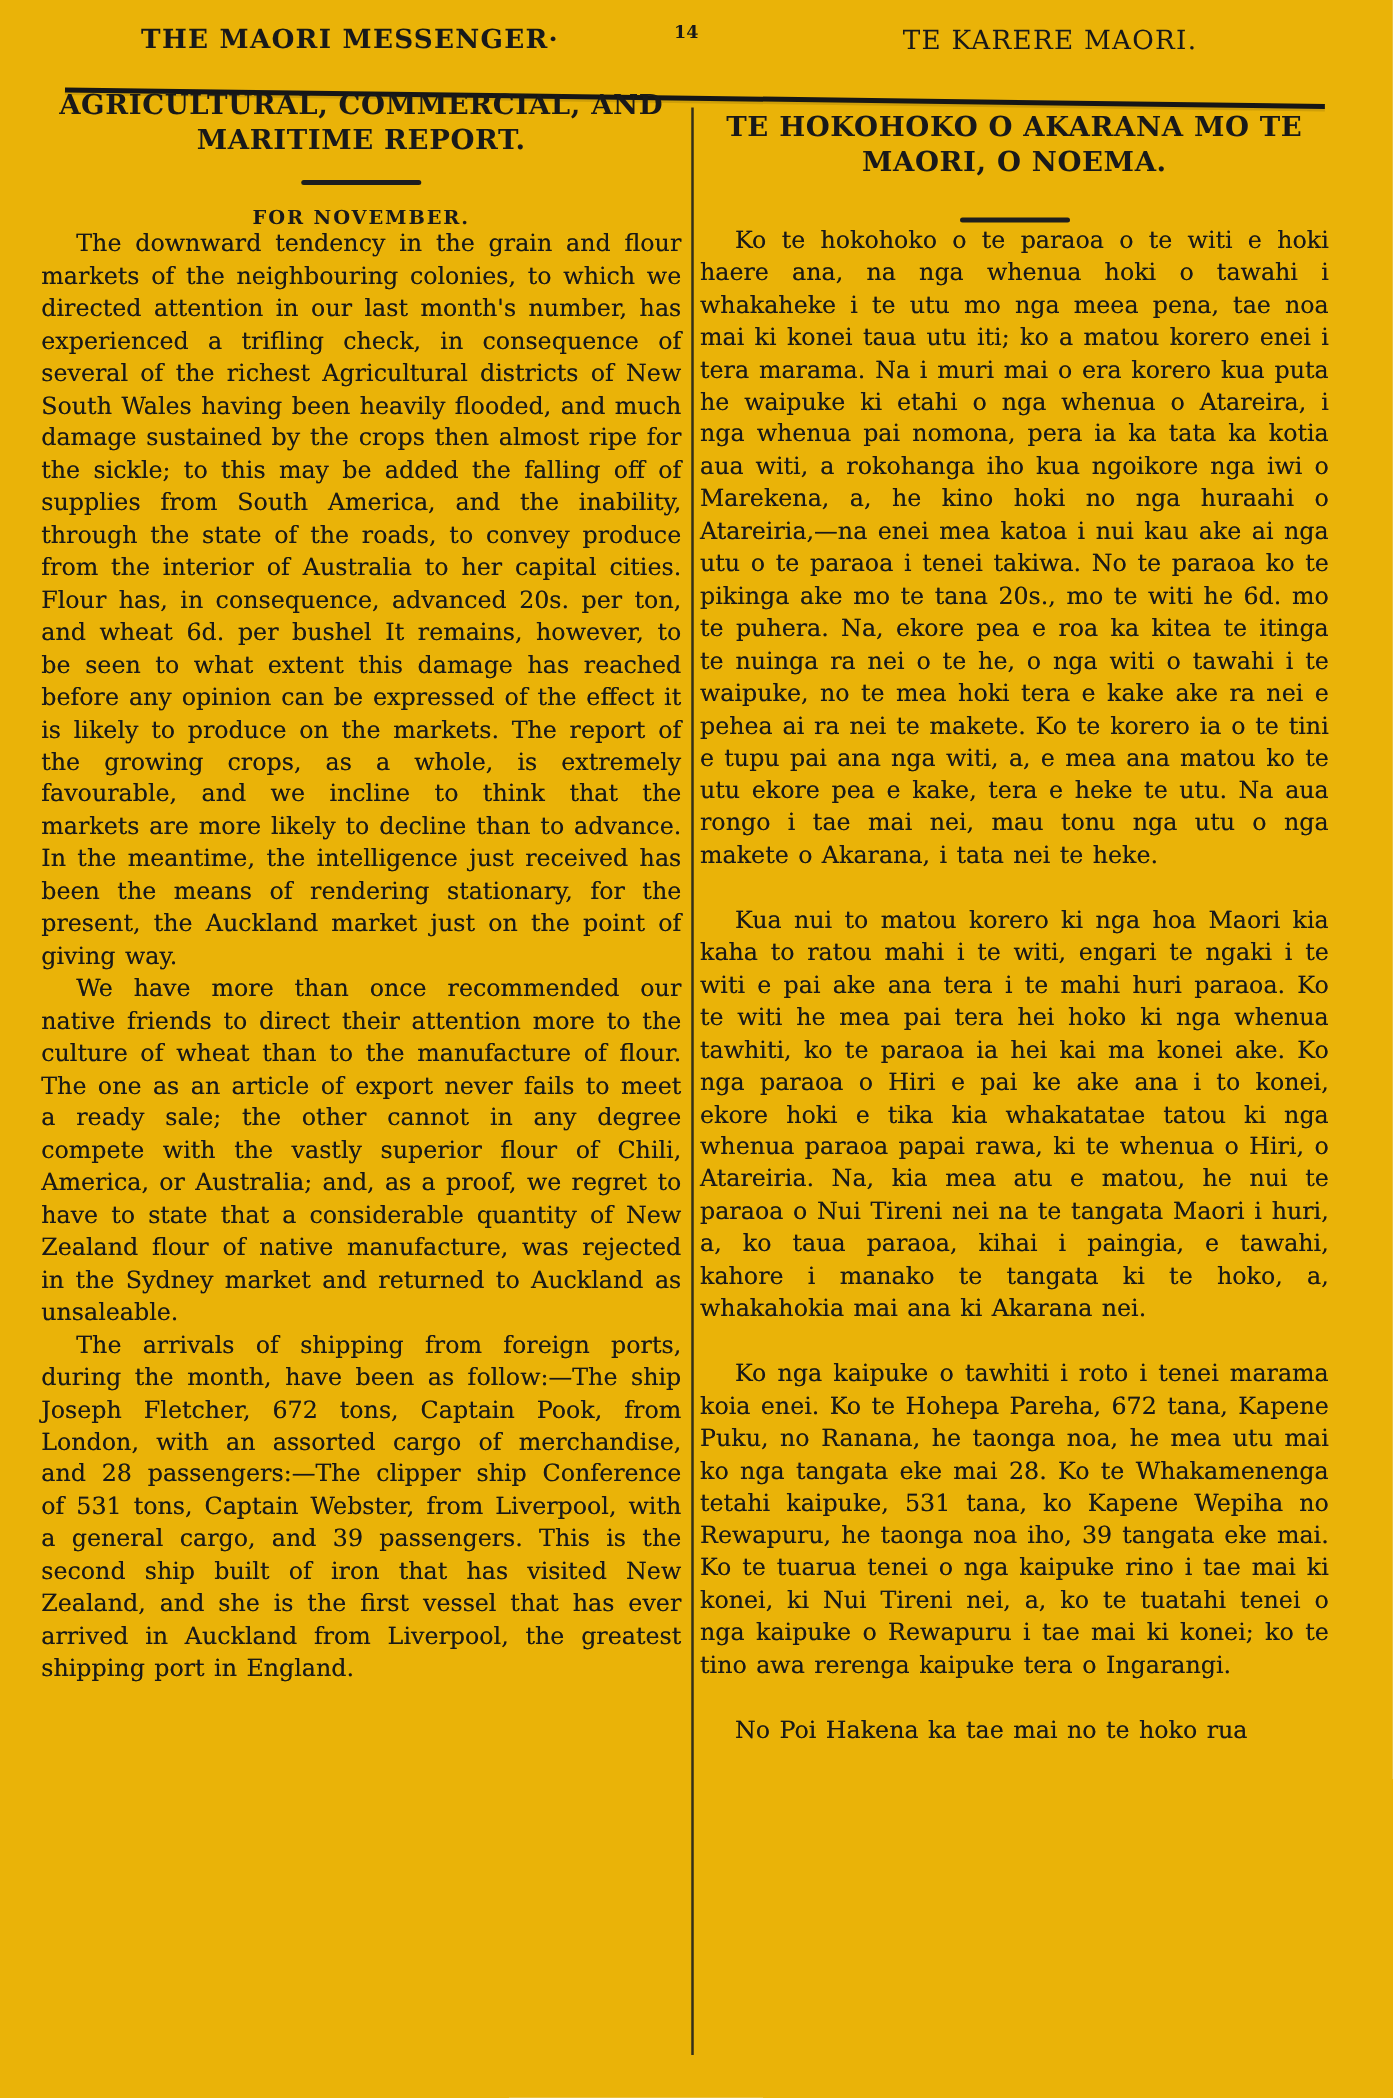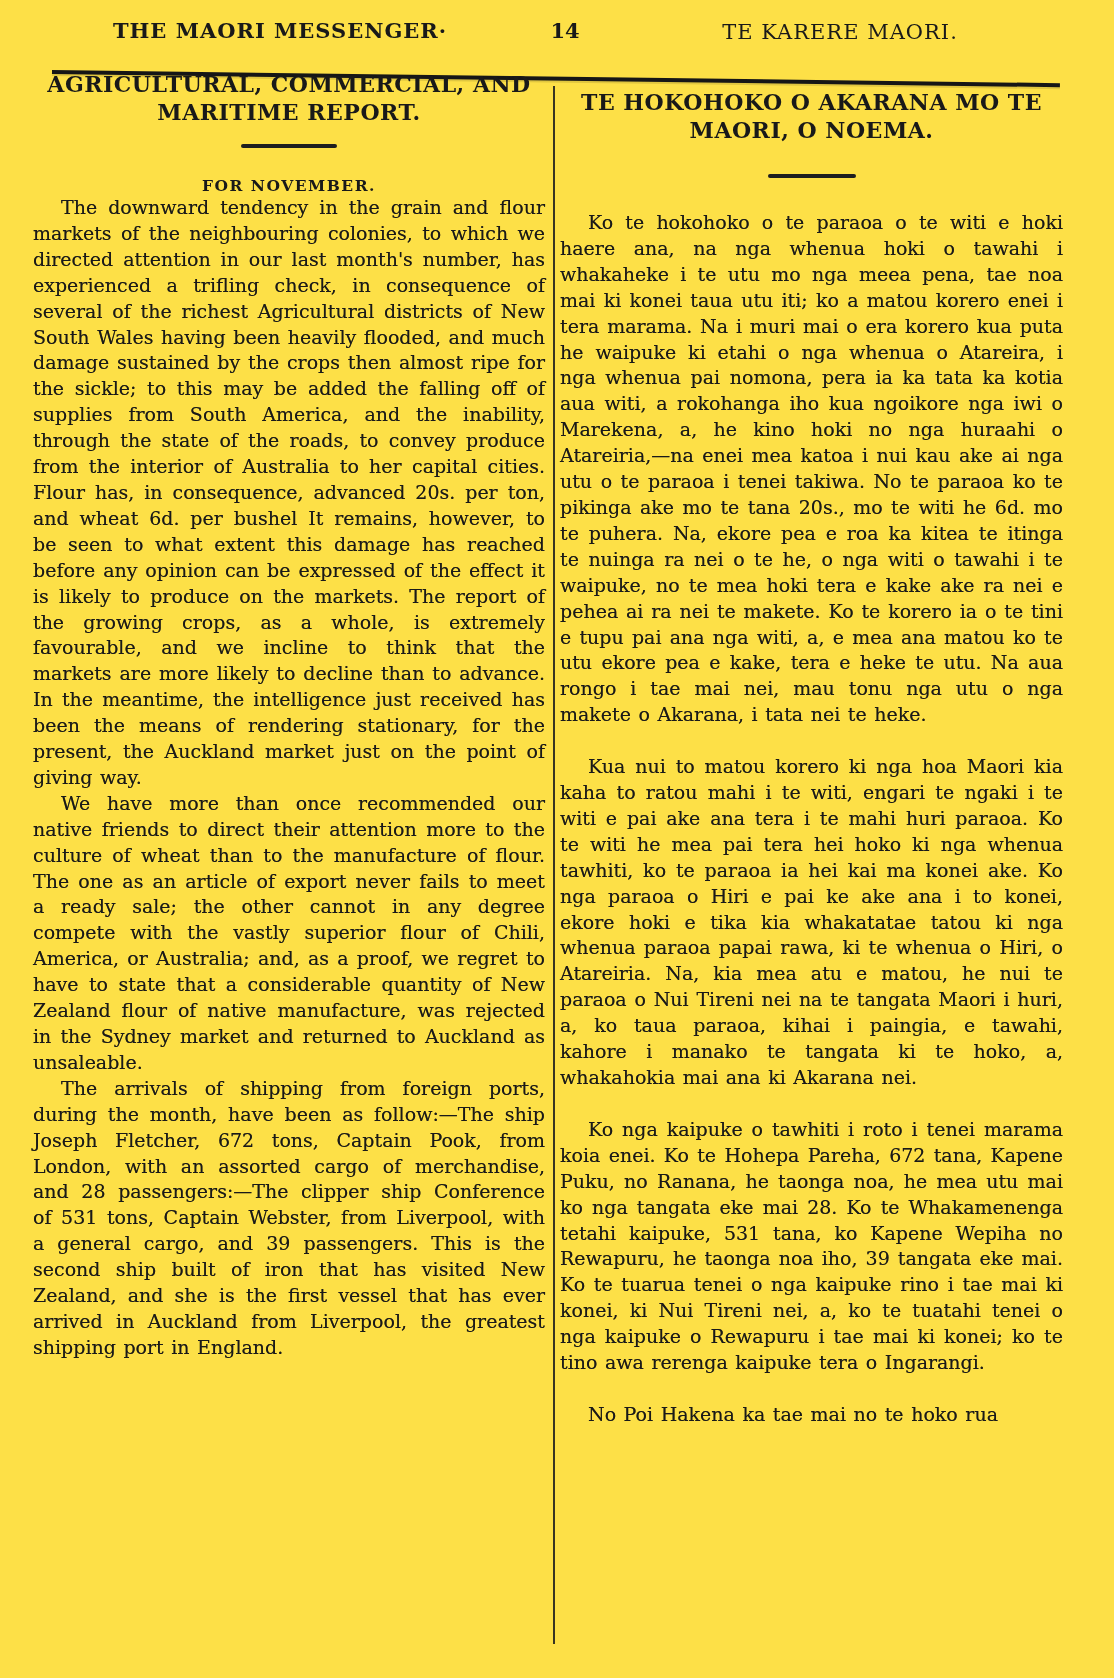--- a/index.html
+++ b/index.html
@@ -4,32 +4,32 @@
 <style>
   html,body{margin:0;padding:0;}
   body{
     width:1114px;height:1678px;
     background:#e9e7e2;
     font-family:"DejaVu Serif","Liberation Serif",serif;
     color:#191919;
   }
   .page{
     position:relative;width:1114px;height:1678px;
-    background:#fde047;
+    background:#eab308;
     overflow:hidden;
   }
   
   .mast-left{
     position:absolute;left:60px;top:18px;width:440px;
     text-align:center;font-weight:bold;font-size:21px;
     letter-spacing:1px;white-space:nowrap;
   }
   .mast-num{
-    position:absolute;left:520px;top:18px;width:90px;
-    text-align:center;font-weight:bold;font-size:21px;
+    position:absolute;left:504px;top:18px;width:90px;
+    text-align:center;font-weight:bold;font-size:14px;
   }
   .mast-right{
     position:absolute;left:640px;top:20px;width:400px;
     text-align:center;font-weight:normal;font-size:21px;
     letter-spacing:1px;white-space:nowrap;
   }
   .mast-rule{
     position:absolute;left:52px;top:70px;width:1008px;height:3.5px;
     background:#161616;transform:rotate(0.75deg);transform-origin:left center;
     box-shadow:0 2px 0 rgba(20,20,20,0.12);
@@ -46,25 +46,25 @@
   .col-heading{
     font-weight:bold;font-size:22px;line-height:28px;
     text-align:center;letter-spacing:.5px;
   }
   .heading-sep{
     height:4px;background:#1e1e1e;margin:18px auto 0 auto;border-radius:2px;
   }
   .sep-left{width:96px;}
   .sep-right{width:88px;margin-top:30px;}
   .subheading{
-    margin-top:28px;text-align:center;font-weight:bold;
+    margin-top:16px;text-align:center;font-weight:bold;
     font-size:15.5px;letter-spacing:1.5px;
   }
   .body-text{}
-  .col-right .body-text{margin-top:32px;}
+  .col-right .body-text{margin-top:2px;}
   .body-text p{
     margin:0;font-size:19px;line-height:25.9px;
     text-align:justify;text-indent:28px;word-spacing:1.5px;
     text-shadow:0 0 .4px rgba(10,10,10,.55);
   }
   .col-right .body-text p{margin-bottom:26px;}
   .col-right .body-text p:last-child{margin-bottom:0;}
 </style>
 </head>
 <body>

